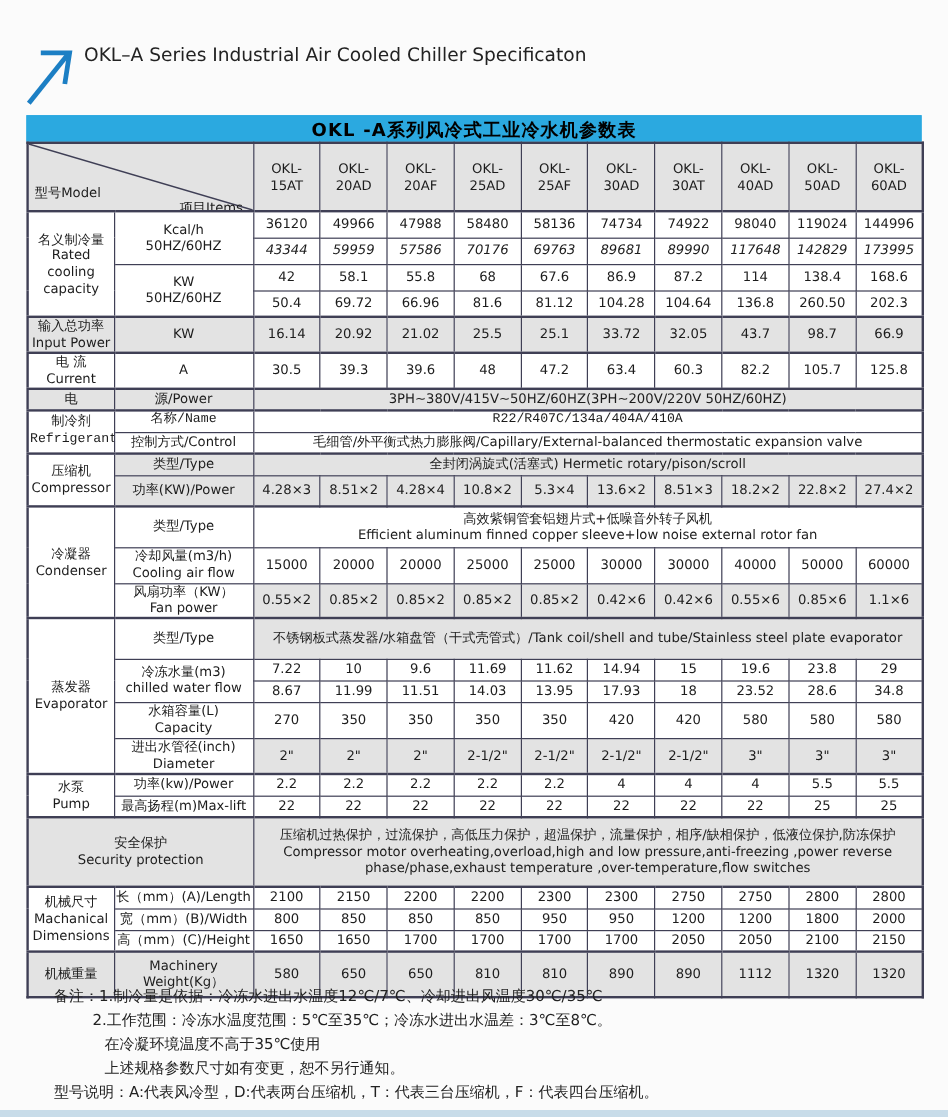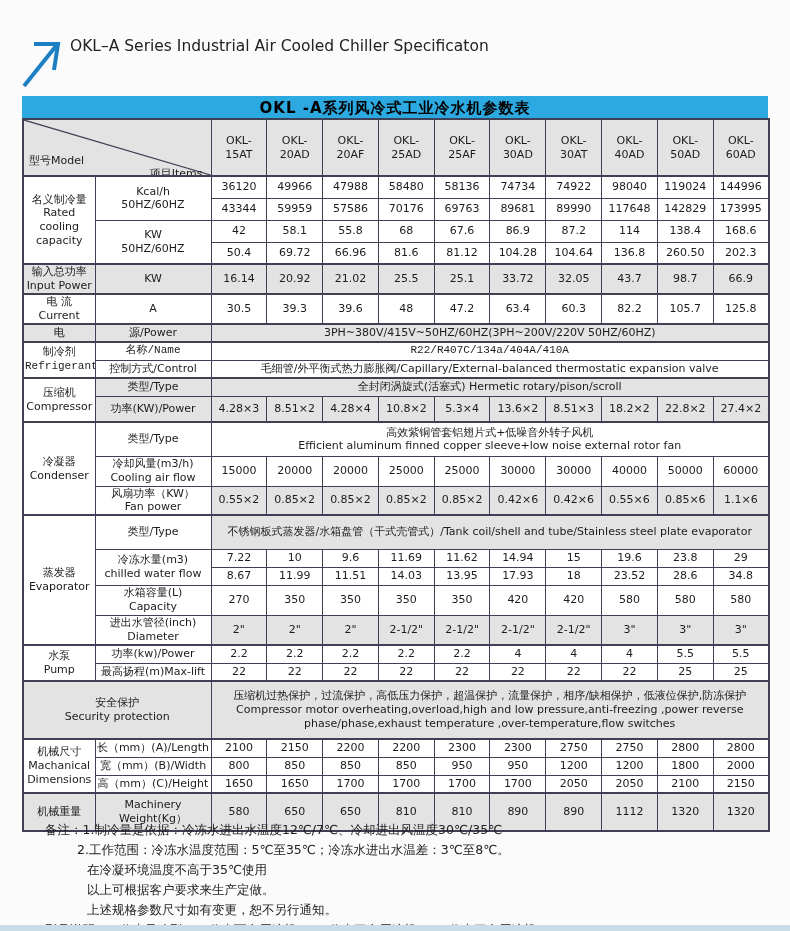--- a/index.html
+++ b/index.html
@@ -107,21 +107,21 @@
           <td>49966</td>
           <td>47988</td>
           <td>58480</td>
           <td>58136</td>
           <td>74734</td>
           <td>74922</td>
           <td>98040</td>
           <td>119024</td>
           <td>144996</td>
         </tr>
-        <tr style="height: 22px;">
+        <tr style="height: 22px; font-style: italic;">
           <td>43344</td>
           <td>59959</td>
           <td>57586</td>
           <td>70176</td>
           <td>69763</td>
           <td>89681</td>
           <td>89990</td>
           <td>117648</td>
           <td>142829</td>
           <td>173995</td>
@@ -402,19 +402,18 @@
           <td class="shaded">1320</td>
         </tr>
       </tbody>
   </table>
 </div>
 
 <div class="notes">
   <div>备注：1.制冷量是依据：冷冻水进出水温度12℃/7℃、冷却进出风温度30℃/35℃</div>
   <div class="ind-1">2.工作范围：冷冻水温度范围：5℃至35℃；冷冻水进出水温差：3℃至8℃。</div>
   <div class="ind-2">在冷凝环境温度不高于35℃使用</div>
-  <div class="ind-2">以上可根据客户要求来生产定做。</div>
   <div class="ind-2">上述规格参数尺寸如有变更，恕不另行通知。</div>
   <div>型号说明：A:代表风冷型，D:代表两台压缩机，T：代表三台压缩机，F：代表四台压缩机。</div>
 
 </div>
 
 <div class="bottom-strip"></div>
 
 </body></html>

